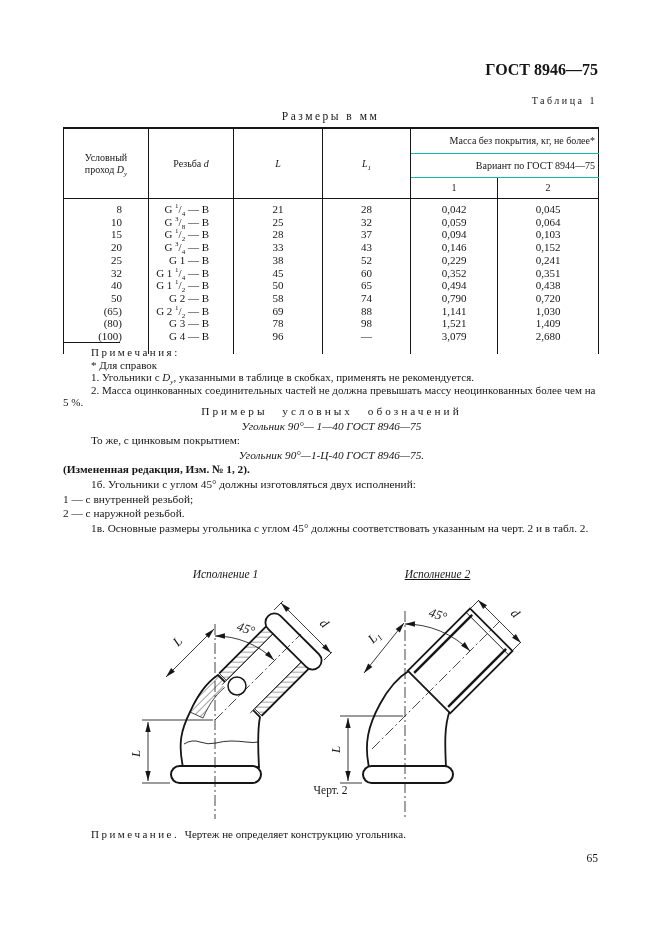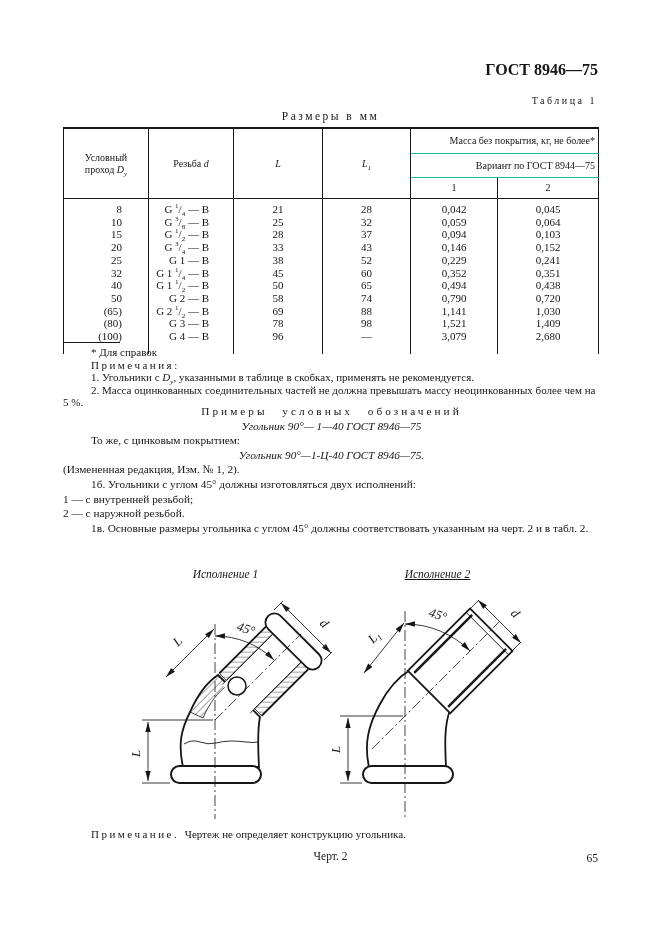--- a/index.html
+++ b/index.html
@@ -4,21 +4,21 @@
 <style>
   html,body{margin:0;padding:0;}
   body{
     width:661px;height:936px;position:relative;
     background:#ffffff;color:#161616;
     font-family:"Liberation Serif","DejaVu Serif",serif;
     font-size:11px;
   }
   .abs{position:absolute;}
   .it{font-style:italic;}
-  .b{font-weight:normal;}
+  .b{font-weight:bold;}
   .ctr{text-align:center;}
   .ind{text-indent:28px;}
   .lsp{letter-spacing:2.5px;}
   .lsp-h{letter-spacing:3px;word-spacing:9px;}
   sub{font-size:7px;line-height:0;}
   sup{font-size:7px;line-height:0;}
 
   #gost-code{top:61px;right:63px;font-size:16px;font-weight:bold;}
   #table-caption{top:95px;right:64px;font-size:10px;}
   #units-label{top:110px;left:63px;width:535px;text-align:center;font-size:11.5px;}
@@ -43,21 +43,21 @@
   table.gtab tbody tr:last-child td{padding-bottom:11px;}
 
   #footnote-rule{top:342px;left:63px;width:57px;border-top:1.3px solid #161616;height:0;}
   #notes-block{top:346px;left:63px;width:537px;line-height:12.5px;}
   #examples-block{top:404px;left:63px;width:537px;font-size:11.3px;line-height:14.6px;}
 
   #variant1-label{top:568px;left:118px;width:215px;text-align:center;font-size:11.5px;}
   #variant2-label{top:568px;left:330px;width:215px;text-align:center;font-size:11.5px;text-decoration:underline;}
   #fig1{top:586px;left:118px;}
   #fig2{top:586px;left:322px;}
-  #figure-caption{top:850px;left:63px;width:535px;text-align:center;font-size:11.5px;}
+  #figure-caption{top:784px;left:63px;width:535px;text-align:center;font-size:11.5px;}
   #figure-note{top:828px;left:63px;width:537px;}
   #page-number{top:852px;right:63px;font-size:11.5px;}
 
   svg .ln{stroke:#161616;fill:none;}
   svg .cl{stroke:#161616;fill:none;stroke-width:.8;stroke-dasharray:11 3 2 3;}
   svg .dim{stroke:#161616;fill:none;stroke-width:.85;}
   svg text.dlbl{font-family:"Liberation Serif","DejaVu Serif",serif;font-style:italic;
     font-size:13px;fill:#161616;stroke:none;}
 </style>
 </head>
@@ -187,22 +187,22 @@
         <td class="c3">—</td>
         <td class="c4">3,079</td>
         <td class="c5">2,680</td>
       </tr>
     </tbody>
 </table>
 
 <div class="abs" id="footnote-rule"></div>
 
 <div class="abs" id="notes-block">
+  <div class="ind lsp">Примечания:</div>
   <div class="ind">* Для справок</div>
-  <div class="ind lsp">Примечания:</div>
   <div class="ind">
     <span>1. Угольники с </span><span class="it">D</span><sub class="it">у</sub><span>, указанными в таблице в скобках, применять не рекомендуется.</span>
   </div>
   <div class="ind">2. Масса оцинкованных соединительных частей не должна превышать массу неоцинкованных более чем на 5 %.</div>
 </div>
 
 <div class="abs" id="examples-block">
   <div class="ctr lsp-h">Примеры условных обозначений</div>
   <div class="ctr it">Угольник 90°— 1—40 ГОСТ 8946—75</div>
   <div class="ind">То же, с цинковым покрытием:</div>

